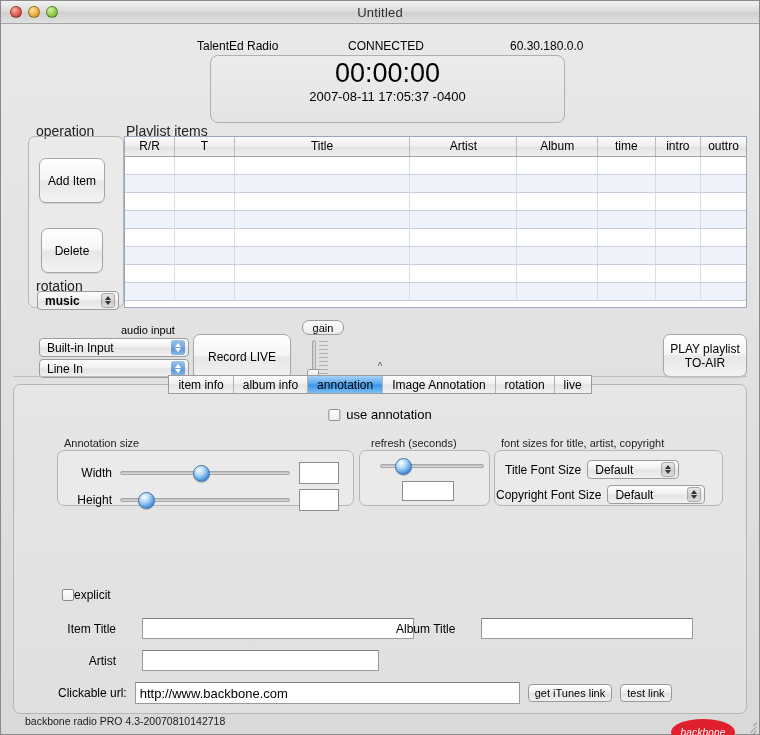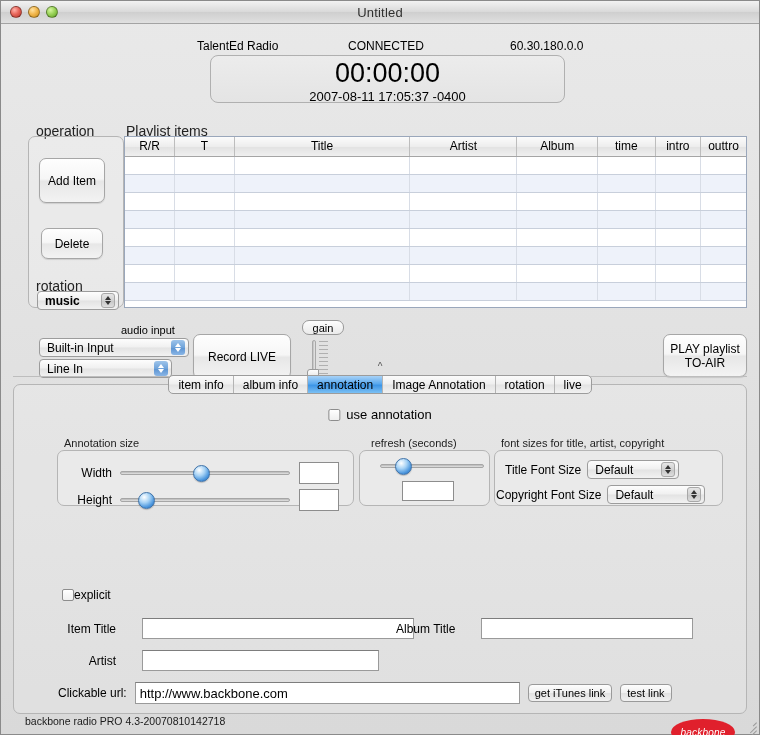--- a/index.html
+++ b/index.html
@@ -137,35 +137,35 @@
   }
   #status-row {
     position:absolute; top:6px; left:0; right:0; height:16px;
   }
   #status-row span { position:absolute; font-size:12px; }
   #st-name  { left:184px; }
   #st-conn  { left:335px; }
   #st-ip    { left:497px; }
 
   #timer-box {
-    position:absolute; top:22px; left:197px; width:355px; height:48px;
+    position:absolute; top:22px; left:197px; width:355px; height:68px;
     border:1px solid #b0b0b0; border-radius:8px;
     background: linear-gradient(180deg,#ececec 0%,#e4e4e4 100%);
     text-align:center;
   }
   #timer-main { font-size:27px; line-height:31px; padding-top:2px; letter-spacing:0px; }
   #timer-sub  { font-size:13px; line-height:16px; }
 
   
   #lbl-operation { position:absolute; left:23px; top:90px; }
   #op-group {
     position:absolute; left:15px; top:103px; width:96px; height:172px;
   }
   #btn-add    { position:absolute; left:26px; top:125px; width:66px; height:45px; }
-  #btn-delete { position:absolute; left:28px; top:195px; width:62px; height:31px; }
+  #btn-delete { position:absolute; left:28px; top:195px; width:62px; height:45px; }
   #lbl-rotation { position:absolute; left:23px; top:245px; }
   #pop-rotation { position:absolute; left:24px; top:258px; width:82px; }
   #pop-rotation .lbl { font-weight:bold; }
 
   
   #lbl-playlist { position:absolute; left:113px; top:90px; }
   #playlist-wrap {
     position:absolute; left:111px; top:103px; right:0; height:172px;
     border:1px solid #9aa7bb;
     background:#fff;
@@ -183,21 +183,21 @@
     height:18px;
     border-right:1px solid #d8dde6;
     border-bottom:1px solid #c8cfdb;
   }
   #playlist-table td:last-child { border-right:none; }
   #playlist-table tr.alt td { background:#eef2fa; }
 
   
   #lbl-audioinput { position:absolute; left:108px; top:291px; font-size:11px; }
   #pop-device  { position:absolute; left:26px; top:305px; width:150px; }
-  #pop-source  { position:absolute; left:26px; top:326px; width:133px; }
+  #pop-source  { position:absolute; left:26px; top:326px; width:150px; }
   #btn-record  { position:absolute; left:180px; top:301px; width:98px; height:45px; }
   #gain-label  { position:absolute; left:289px; top:287px; width:42px; height:15px;
                  border:1px solid #9a9a9a; border-radius:7px;
                  background: linear-gradient(180deg,#fdfdfd,#eaeaea);
                  font-size:11px; display:flex;align-items:center;justify-content:center; }
   #gain-slider { position:absolute; left:292px; top:307px; width:18px; height:40px; }
   #gain-track  { position:absolute; left:7px; top:0; width:4px; height:40px;
                  background: linear-gradient(90deg,#bdbdbd,#eaeaea);
                  border:1px solid #a9a9a9; border-radius:2px; }
   #gain-thumb  { position:absolute; left:2px; top:29px; width:12px; height:11px;
@@ -235,21 +235,21 @@
   }
 
   #tabbar {
     position:absolute; top:-10px; left:0; right:0;
     display:flex; justify-content:center;
   }
   #tabs {
     display:flex;
     height:19px;
     border:1px solid #9c9c9c;
-    border-radius:5px;
+    border-radius:0;
     overflow:hidden;
     background: linear-gradient(180deg,#fbfbfb 0%,#efefef 48%,#e3e3e3 52%,#f1f1f1 100%);
   }
   .tab {
     font-size:12px;
     padding:0 9px;
     display:flex; align-items:center;
     border-right:1px solid #b4b4b4;
     cursor:default;
     color:#000;

